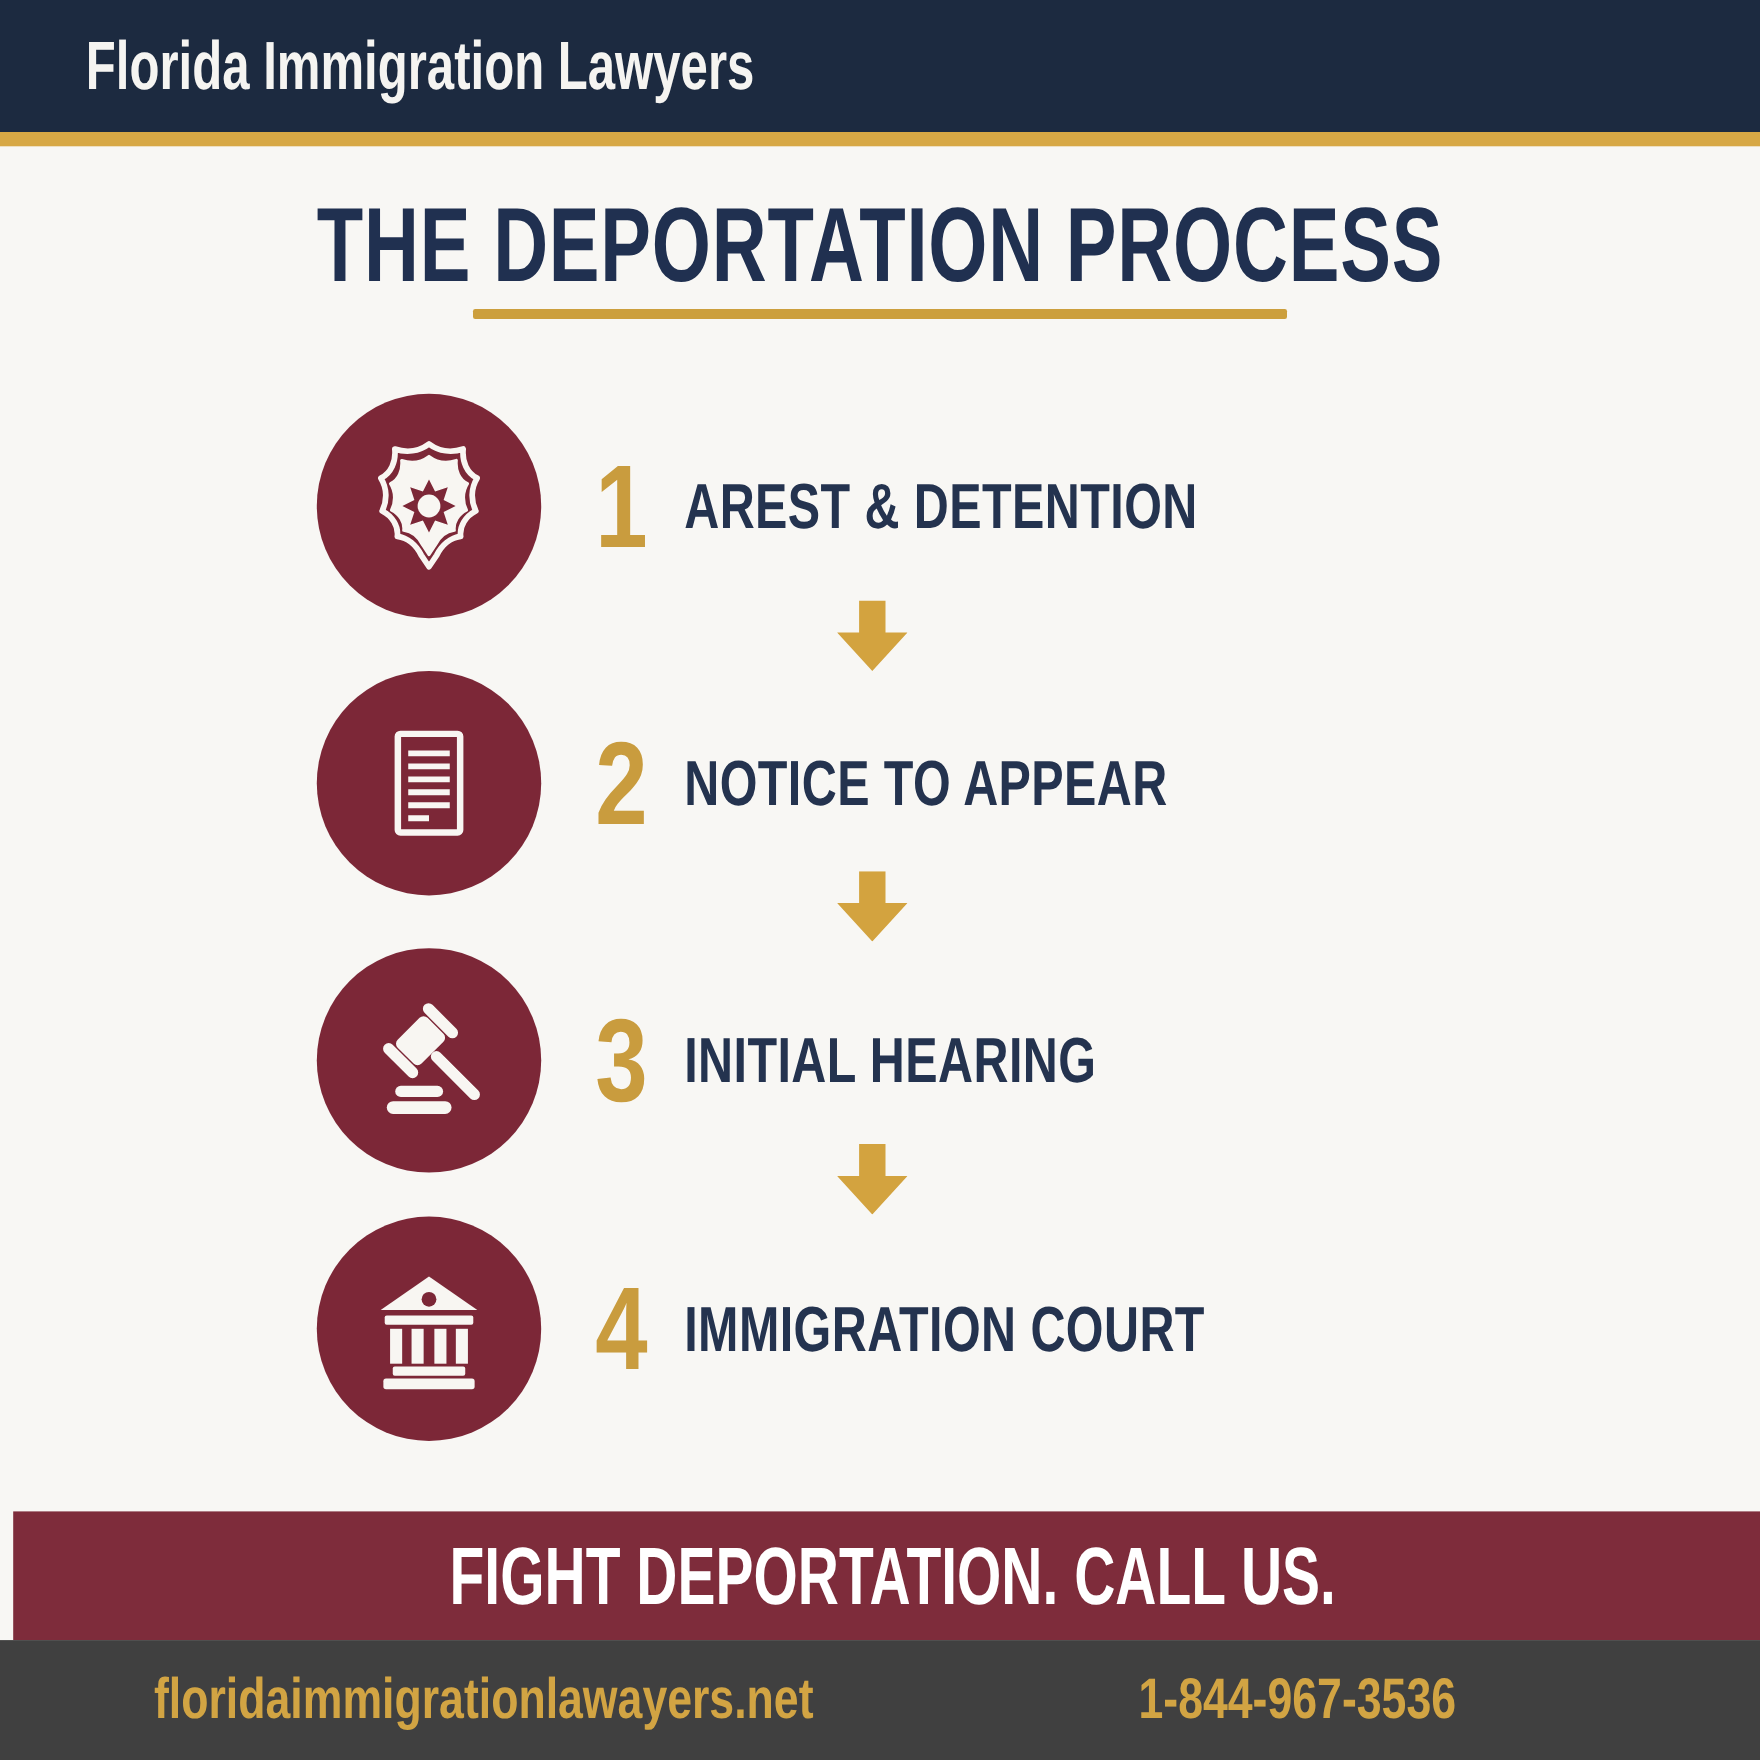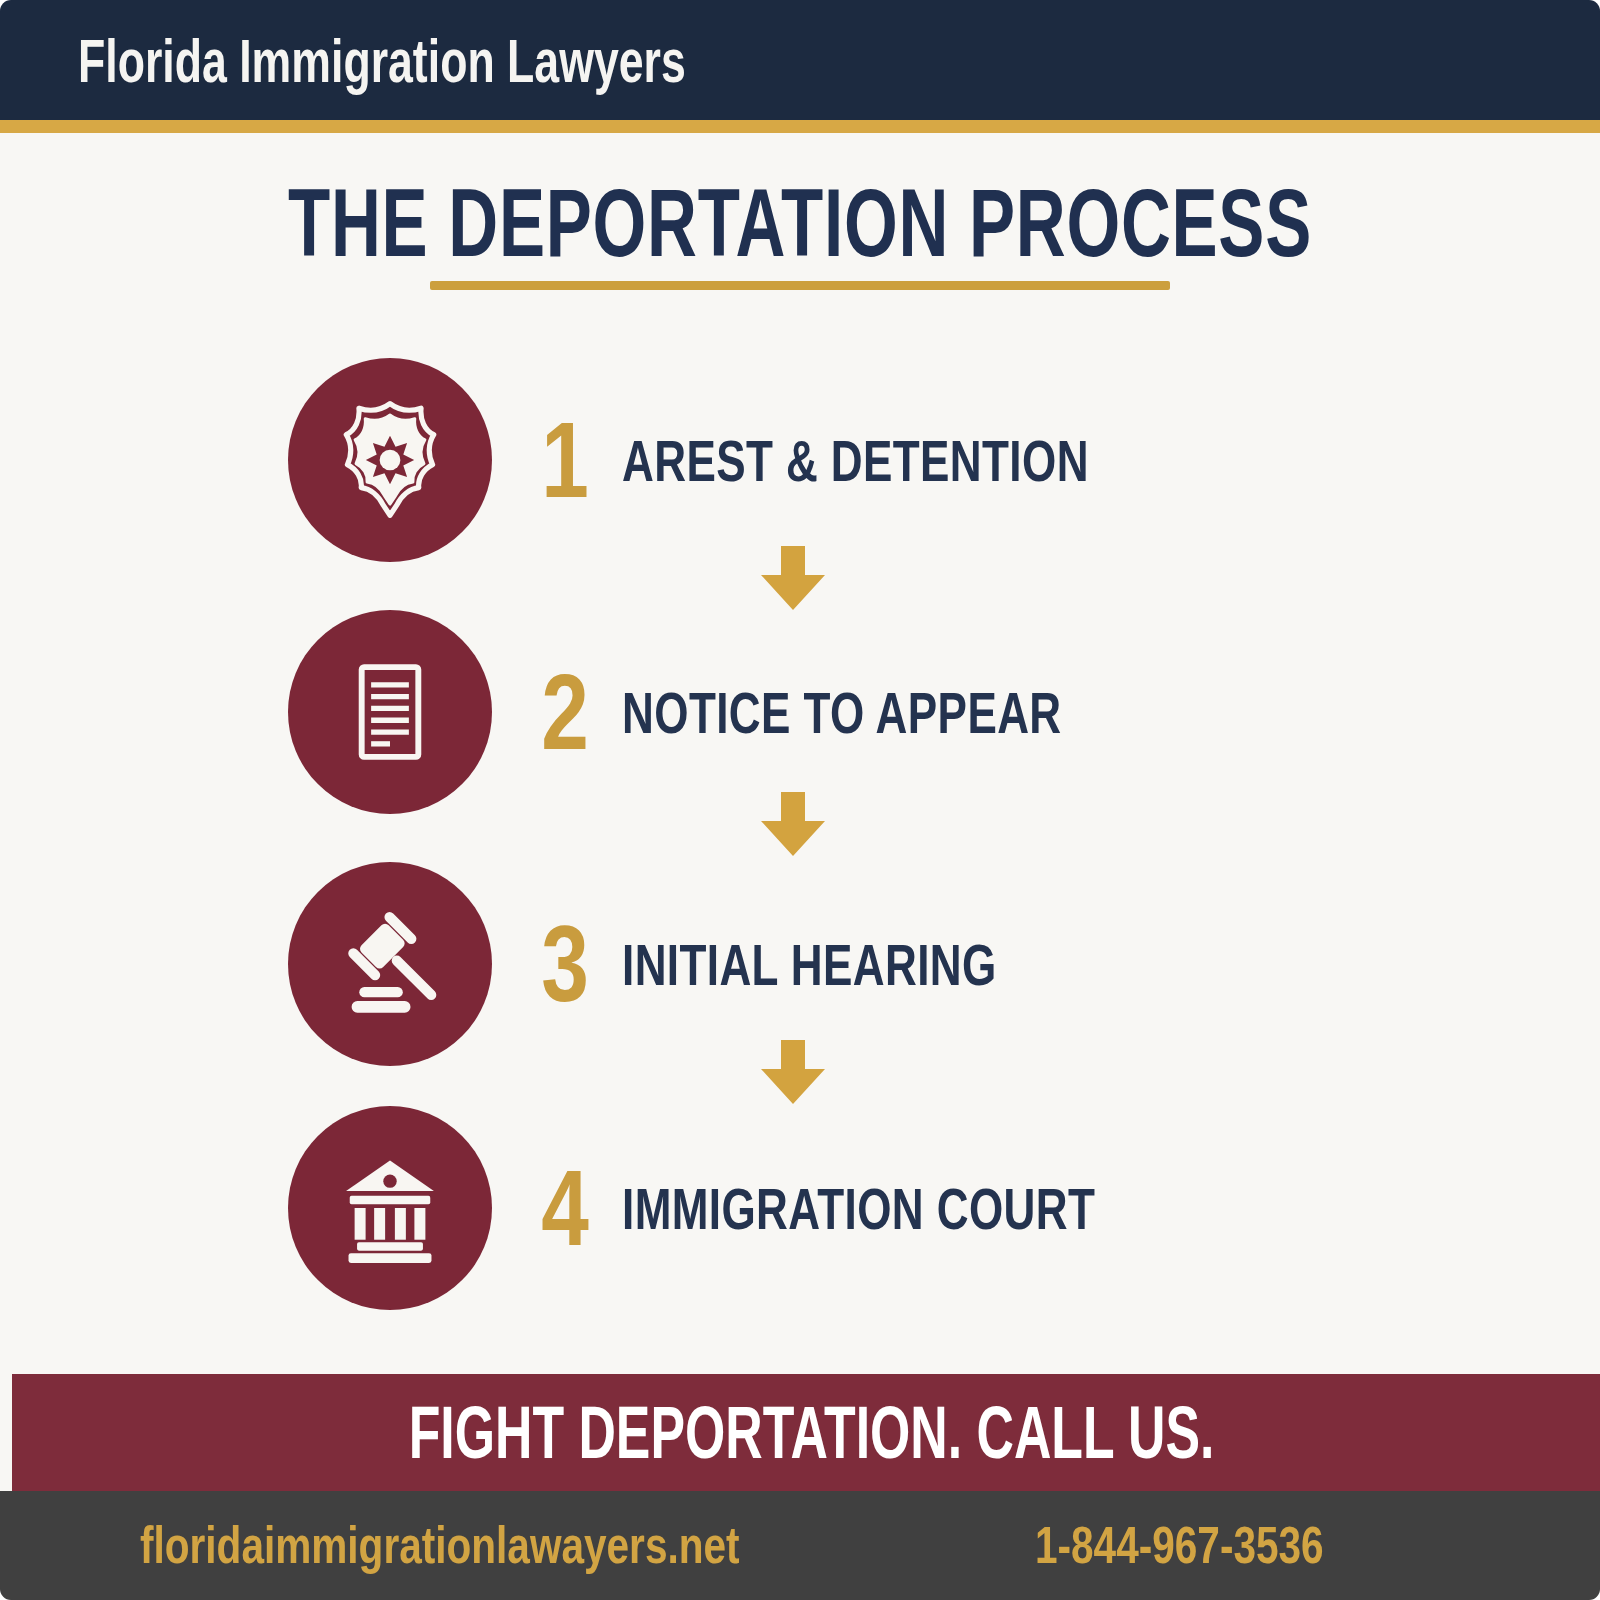--- a/index.html
+++ b/index.html
@@ -1,18 +1,18 @@
 <!DOCTYPE html>
 <html><head>
 <meta charset="utf-8">
 <style>
   html,body{margin:0;padding:0;}
   .canvas{
     position:relative;width:1600px;height:1600px;overflow:hidden;
-    background:#f8f7f4;font-family:"Liberation Sans",sans-serif;border-radius:11px;
+    background:#f8f7f4;font-family:"Liberation Sans",sans-serif;
   }
   
   .header{position:absolute;left:0;top:0;width:1600px;height:120px;background:#1c2a40;
           display:flex;align-items:center;}
   .brand{color:#f5f4f1;font-weight:700;font-size:62px;letter-spacing:0px;
          margin-left:78px;transform:scaleX(.72);transform-origin:left center;white-space:nowrap;}
   .gold-stripe{position:absolute;left:0;top:120px;width:1600px;height:13px;background:#d7a845;}
   
   .title{position:absolute;left:0;top:168px;width:1600px;text-align:center;
          color:#203050;font-weight:700;font-size:96px;letter-spacing:1px;white-space:nowrap;

